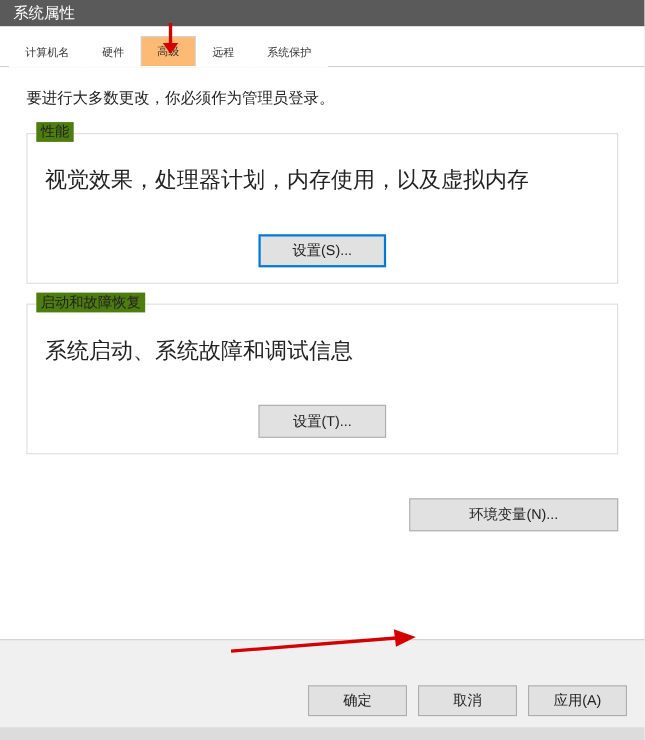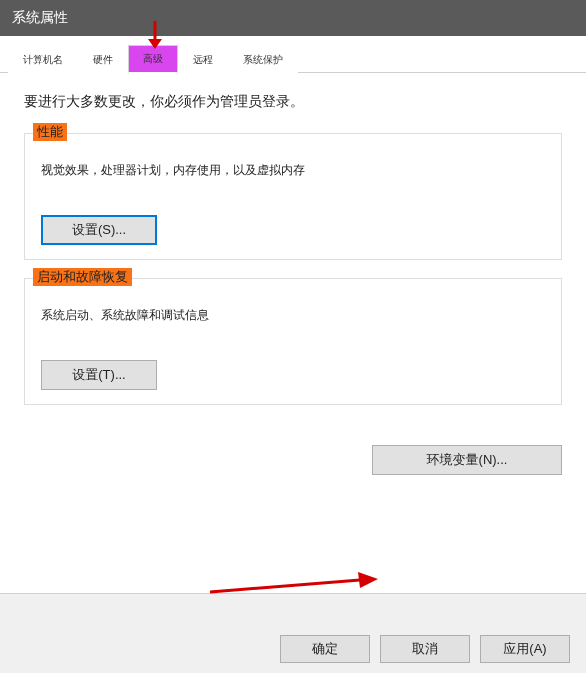--- a/index.html
+++ b/index.html
@@ -11,21 +11,21 @@
     width: 586px;
     height: 673px;
     overflow: hidden;
     position: relative;
   }
   .title-bar {
     background: #5a5a5a;
     color: #fff;
     padding: 8px 12px;
     font-size: 14px;
-    height: 36px;
+    height: 24px;
     display: flex;
     align-items: center;
   }
   .dialog-body {
     background: #fff;
     margin: 0;
     position: relative;
     height: 637px;
   }
   .tab-strip {
@@ -41,53 +41,53 @@
     cursor: pointer;
     border: 1px solid transparent;
     border-bottom: none;
     position: relative;
     top: 1px;
     background: #fff;
   }
   .tab.active {
     border: 1px solid #d0d0d0;
     border-bottom: 1px solid #fff;
-    background: #d946ef;
+    background: #fdba74;
   }
   .tab-content {
     padding: 20px 24px 10px 24px;
   }
   .note {
     color: #222;
     font-size: 14px;
     margin-bottom: 22px;
   }
   .group {
     border: 1px solid #ddd;
     position: relative;
     padding: 28px 16px 14px 16px;
     margin-bottom: 18px;
   }
   .group-title {
     position: absolute;
     top: -11px;
     left: 8px;
-    background: #f97316;
+    background: #4d7c0f;
     padding: 0 4px;
     font-size: 13px;
     color: #222;
   }
   .group-desc {
     color: #222;
-    font-size: 12px;
+    font-size: 20px;
     margin-bottom: 36px;
   }
   .btn-row {
     display: flex;
-    justify-content: flex-start;
+    justify-content: center;
   }
   button.win-btn {
     min-width: 116px;
     height: 30px;
     background: #e1e1e1;
     border: 1px solid #adadad;
     font-family: inherit;
     font-size: 13px;
     color: #222;
     cursor: pointer;

